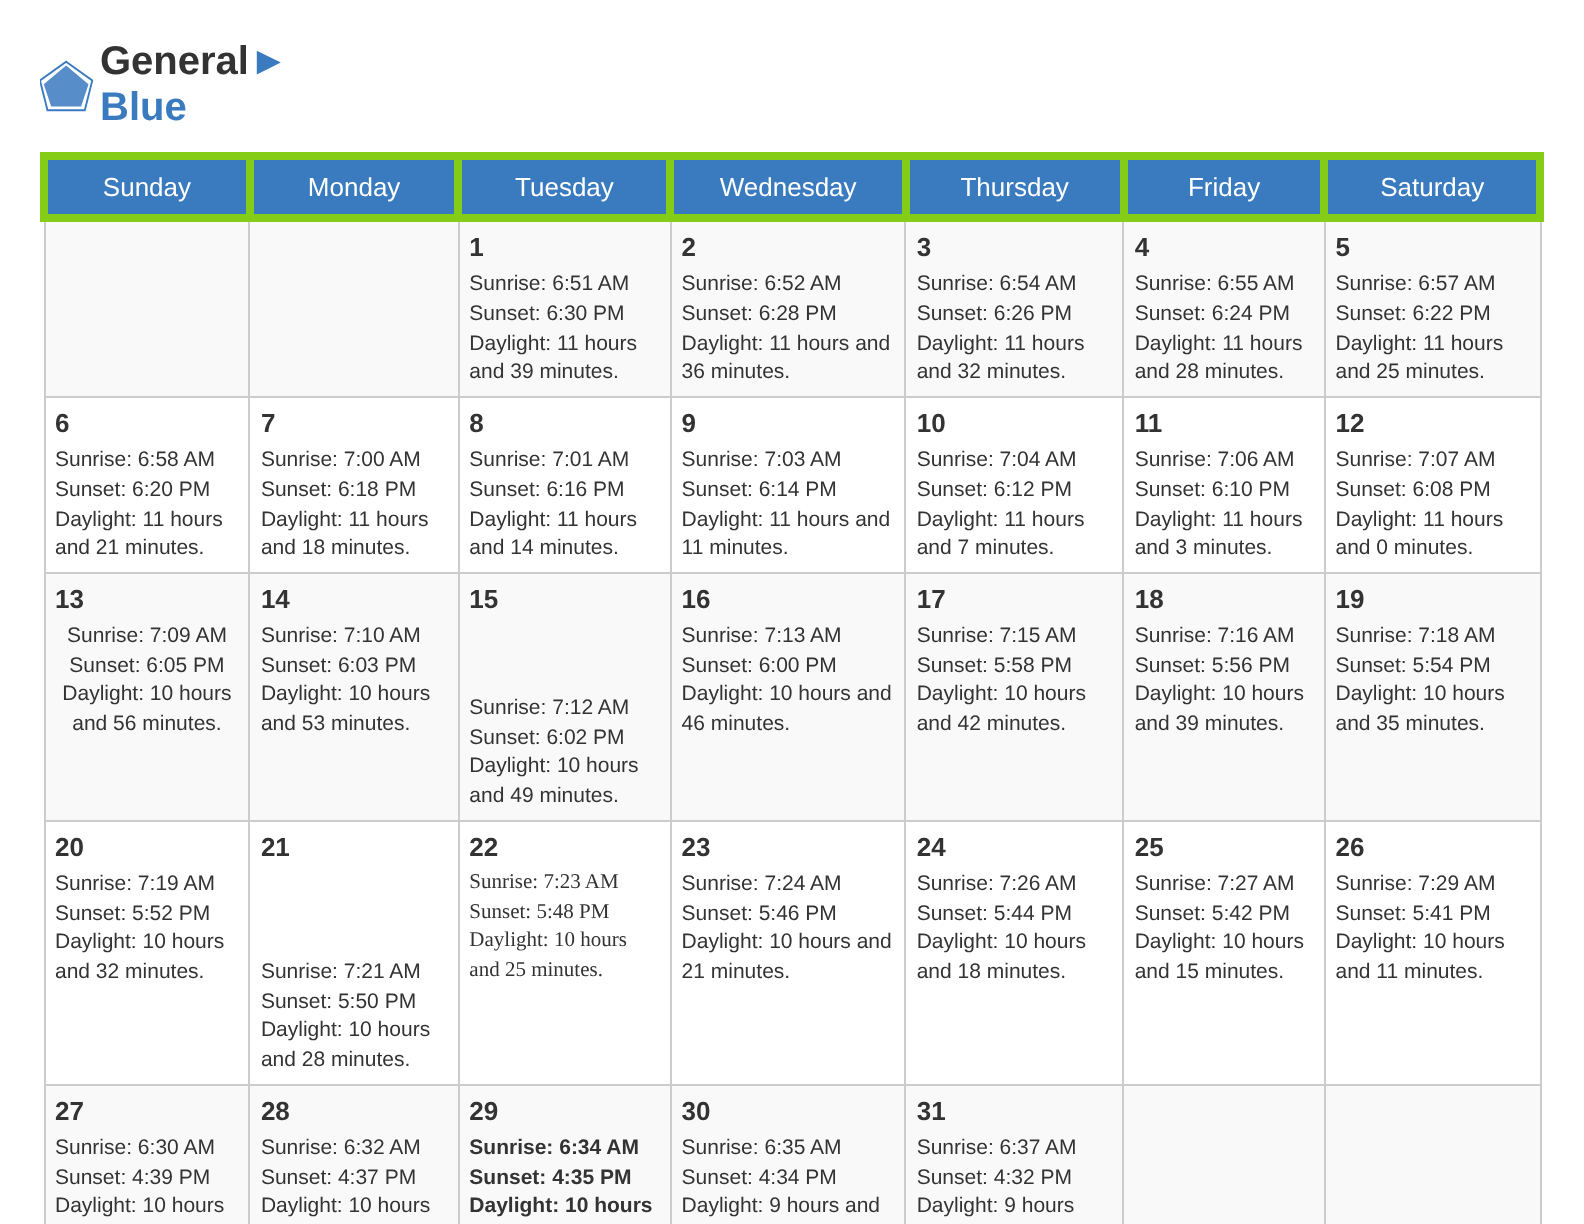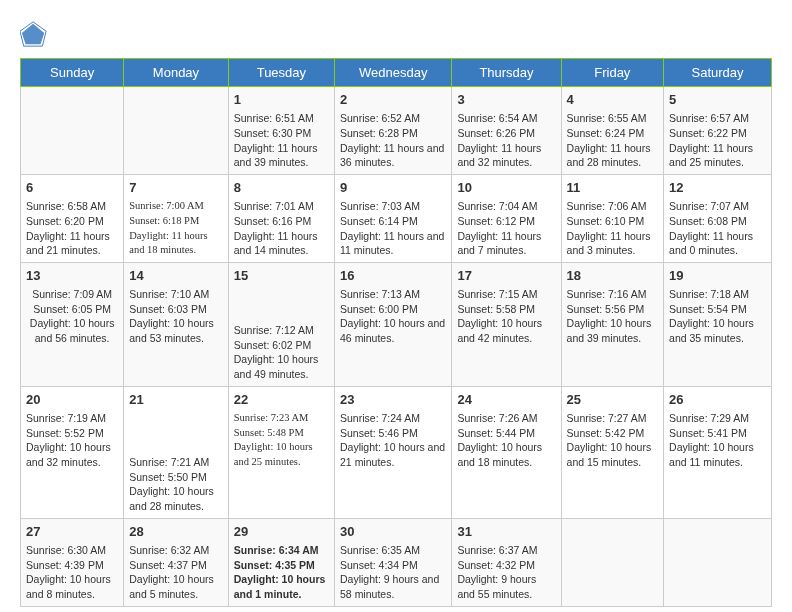--- a/index.html
+++ b/index.html
@@ -42,21 +42,21 @@
       border-collapse: collapse;
       font-size: 11px;
     }
     thead tr th {
       background-color: #3a7abf;
       color: white;
       text-align: center;
       padding: 6px 4px;
       font-size: 13px;
       font-weight: normal;
-      border: 1px solid #84cc16;
+      border: 4px solid #84cc16;
     }
     tbody tr td {
       border: 1px solid #ccc;
       vertical-align: top;
       padding: 4px 5px;
       min-height: 70px;
       height: 70px;
       color: #333;
       line-height: 1.4;
     }
@@ -79,20 +79,24 @@
   </style>
 </head>
 <body>
 
 <div class="header">
   <div class="logo">
     <svg class="logo-icon" viewBox="0 0 30 30" xmlns="http://www.w3.org/2000/svg">
       <polygon points="14,4 26,14 22,26 6,26 2,14" fill="#3a7abf" opacity="0.85"></polygon>
       <polygon points="14,2 28,12 24,28 4,28 0,12" fill="none" stroke="#3a7abf" stroke-width="1"></polygon>
     </svg>
+    <div>
+      <div style="font-size:20px;font-weight:bold;color:#333;">General<span style="color:#3a7abf;">►</span></div>
+      <div style="font-size:20px;font-weight:bold;color:#3a7abf;">Blue</div>
+    </div>
   </div>
   <div class="title-block">
     <div class="month-title"></div>
     <div class="location"></div>
   </div>
 </div>
 
 <table>
   <thead>
     <tr>
@@ -142,21 +146,21 @@
       </tr>
       <tr>
         <td>
           <span class="day-num">6</span>
           <div class="cell-content" style="white-space: pre-line;">Sunrise: 6:58 AM
 Sunset: 6:20 PM
 Daylight: 11 hours and 21 minutes.</div>
         </td>
         <td>
           <span class="day-num">7</span>
-          <div class="cell-content" style="white-space: pre-line; font-family: Liberation Serif, serif;">Sunrise: 7:00 AM
+          <div class="cell-content" style="white-space: pre-line;">Sunrise: 7:00 AM
 Sunset: 6:18 PM
 Daylight: 11 hours and 18 minutes.</div>
         </td>
         <td>
           <span class="day-num">8</span>
           <div class="cell-content" style="white-space: pre-line;">Sunrise: 7:01 AM
 Sunset: 6:16 PM
 Daylight: 11 hours and 14 minutes.</div>
         </td>
         <td>

